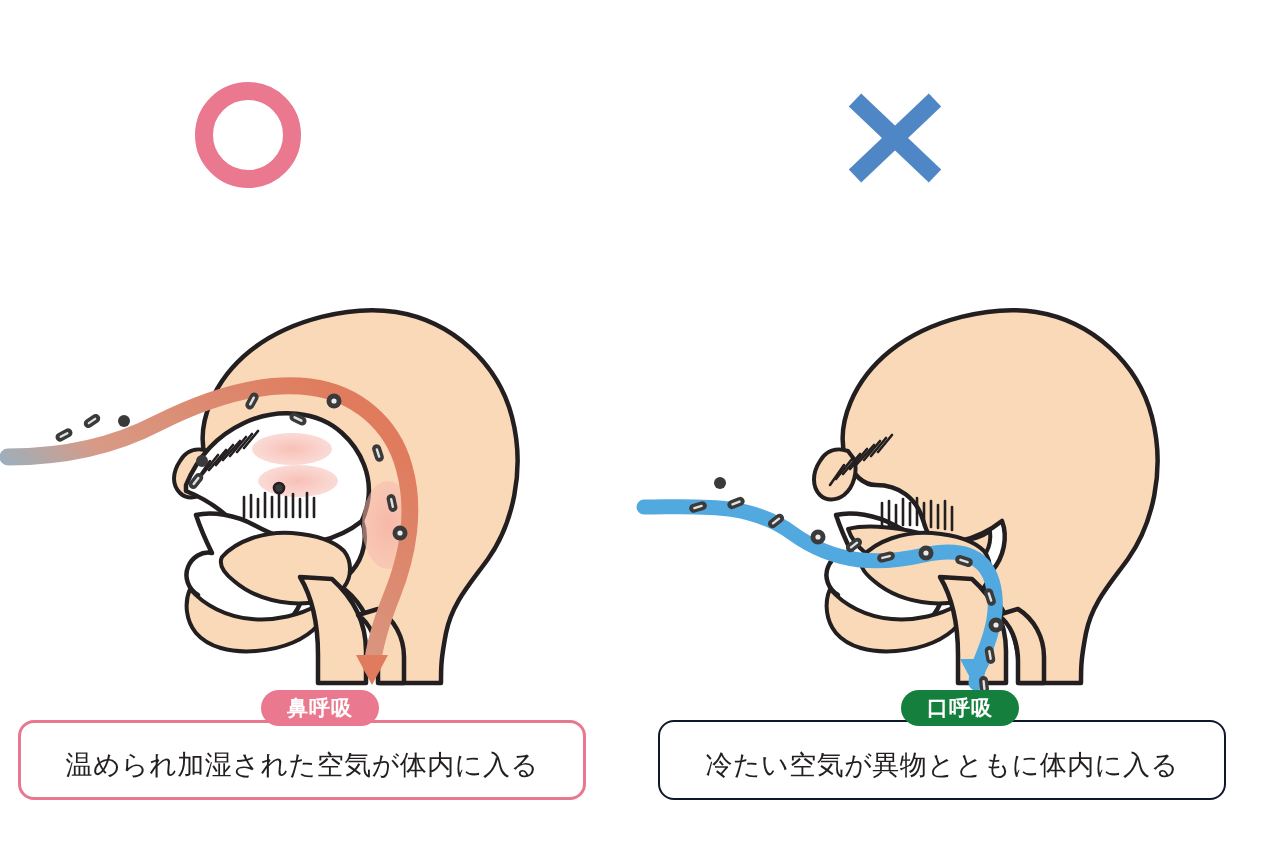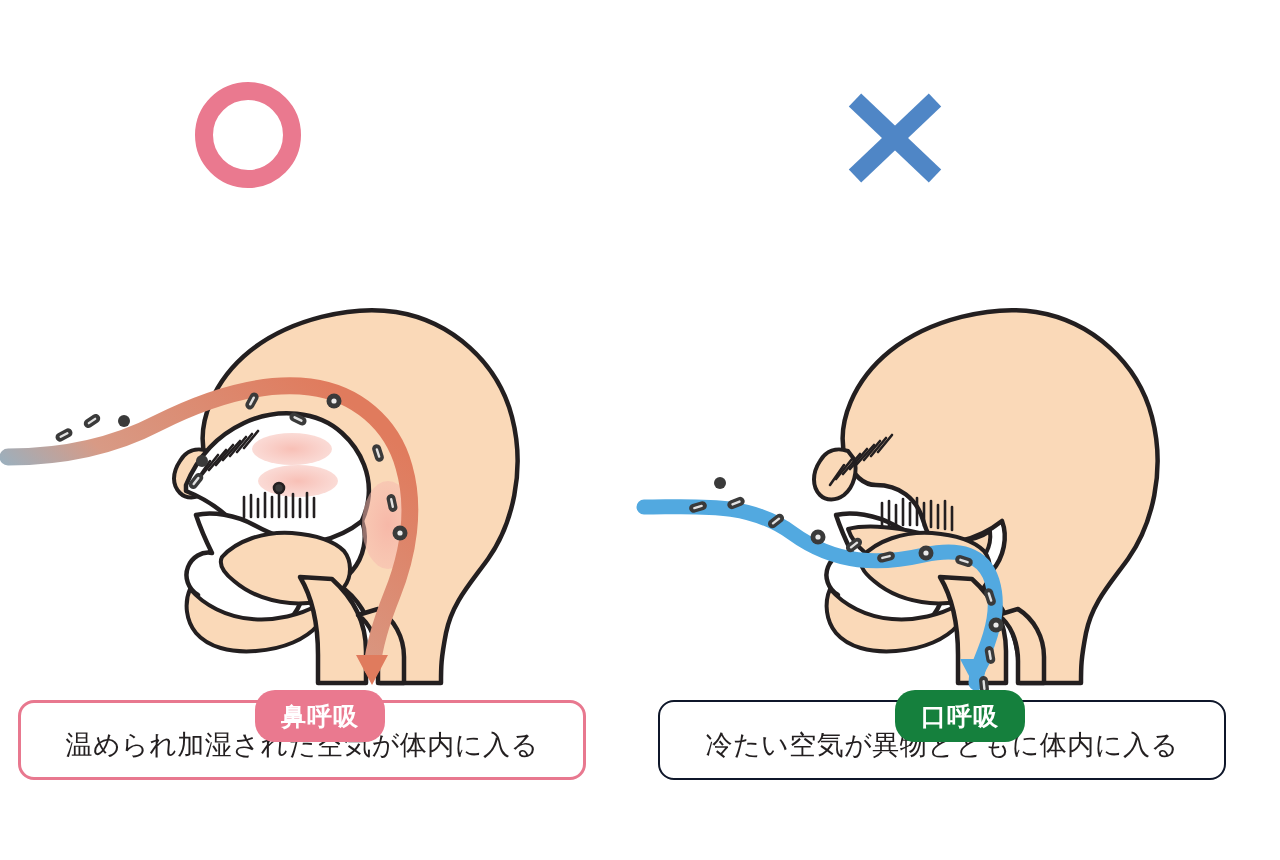--- a/index.html
+++ b/index.html
@@ -47,21 +47,21 @@
   .caption {
     position: absolute;
     left: 0;
     width: 640px;
     height: 140px;
     top: 690px;
   }
   .caption-box {
     position: absolute;
     left: 18px;
-    top: 10px;
+    top: 30px;
     width: 568px;
     height: 80px;
     box-sizing: border-box;
     border-radius: 16px;
     background: #ffffff;
     display: flex;
     align-items: center;
     justify-content: center;
   }
   #caption-box-nose { border: 3px solid #e8788f; }
@@ -75,28 +75,28 @@
     white-space: nowrap;
     margin-top: 8px;
     font-family: "DejaVu Sans", "Liberation Sans", sans-serif;
   }
 
   .badge {
     position: absolute;
     top: 0px;
     left: 50%;
     transform: translateX(-50%);
-    height: 52px;
+    height: 36px;
     padding: 0 26px;
     border-radius: 20px;
     display: flex;
     align-items: center;
     justify-content: center;
     color: #ffffff;
-    font-size: 25px;
+    font-size: 21px;
     font-weight: bold;
     letter-spacing: 1px;
     white-space: nowrap;
     font-family: Liberation Sans, sans-serif;
   }
   #badge-nose { background: #ea798f; }
   #badge-mouth { background: #15803d; }
 
   svg { display: block; overflow: visible; }
 </style>

